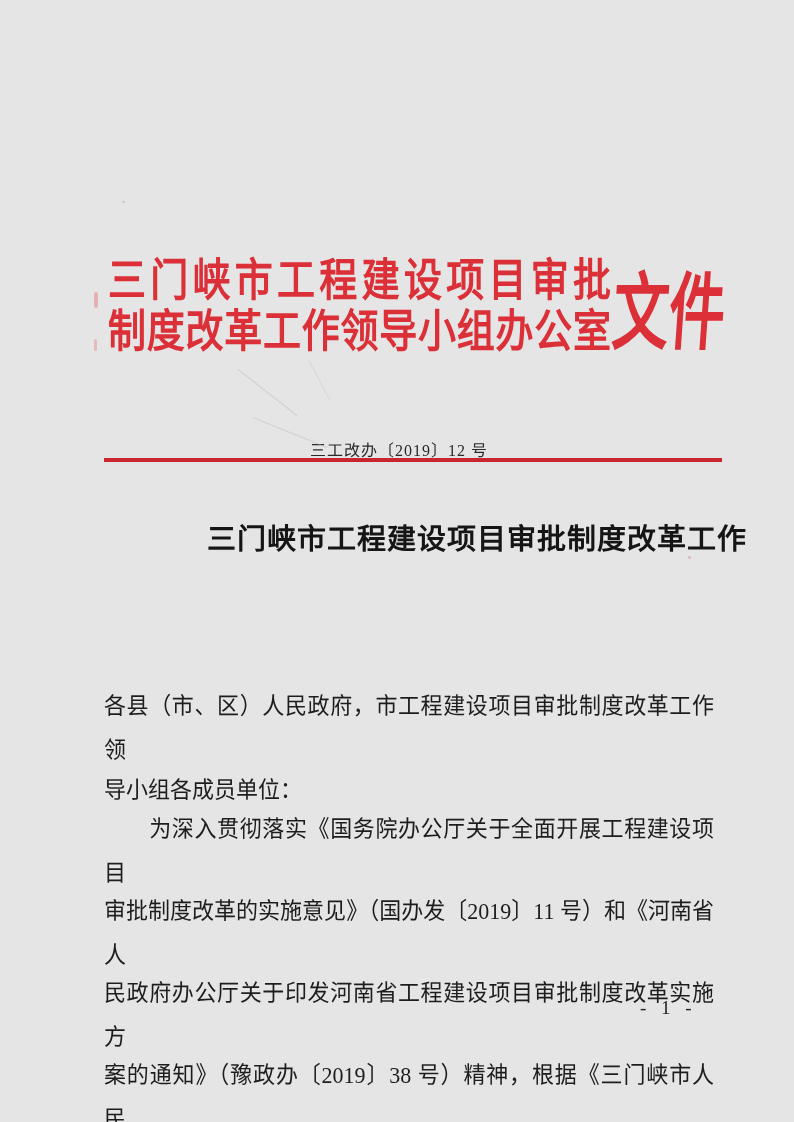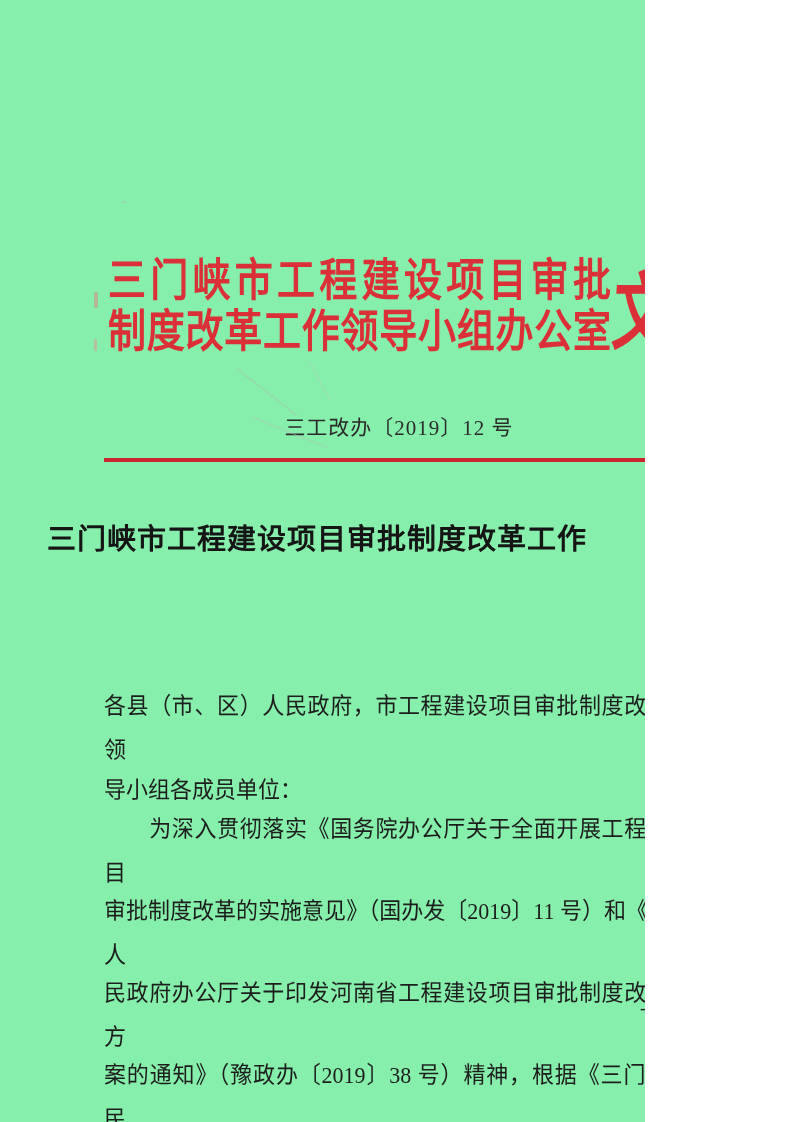--- a/index.html
+++ b/index.html
@@ -1,17 +1,17 @@
 <!DOCTYPE html>
 <html lang="zh-CN" style="--header-red: #dc3039; --divider-red: #cb2630;"><head>
 <meta charset="utf-8">
 <style>
   html,body { margin:0; padding:0; background:#ffffff; }
   .page {
-    position:relative; width:645px; height:1122px; background:#86efac;
+    position:relative; width:794px; height:1122px; background:#e5e5e5;
     overflow:hidden; font-family:"Liberation Serif", serif; 
   }
 
   
   .org-line {
     position:absolute; left:108px; width:503px;
     font-family:"Liberation Sans", sans-serif; font-weight:bold;
     font-size:38px; line-height:1; color:var(--header-red, #dc3039);
     text-align:justify; text-align-last:justify;
     transform:scaleY(1.2); transform-origin:top left; white-space:nowrap;
@@ -19,32 +19,32 @@
   .org-l1 { top:258px; }
   .org-l2 { top:309px; }
   .doc-type {
     position:absolute; left:616px; top:270px;
     font-family:"DejaVu Serif", serif; font-weight:bold;
     font-size:56px; line-height:1; color:var(--header-red, #dc3039);
     transform:scaleY(1.5) skewX(-6deg); transform-origin:top left;
     white-space:nowrap;
   }
   .doc-number {
-    position:absolute; left:104px; top:411px; width:590px;
-    text-align:center; font-size:21px; letter-spacing:1px; color:#2a2a2a;
+    position:absolute; left:104px; top:437px; width:590px;
+    text-align:center; font-size:16px; letter-spacing:1px; color:#2a2a2a;
   }
   .red-line {
     position:absolute; left:104px; top:458px; width:618px; height:4px;
     background:var(--divider-red, #cb2630);
   }
 
   
   .title {
     position:absolute; left:47px; top:519px; width:700px;
-    text-align:left; font-weight:bold; color:#151515;
+    text-align:right; font-weight:bold; color:#151515;
     font-size:29px; line-height:40px; letter-spacing:1px;font-family:Liberation Serif, serif;
   }
 
   
   .body-text {
     position:absolute; left:104px; top:687px; width:610px;
     font-size:22px; line-height:41px; color:#1d1d1d;
   }
   .bline {
     text-align:justify; text-align-last:justify;

